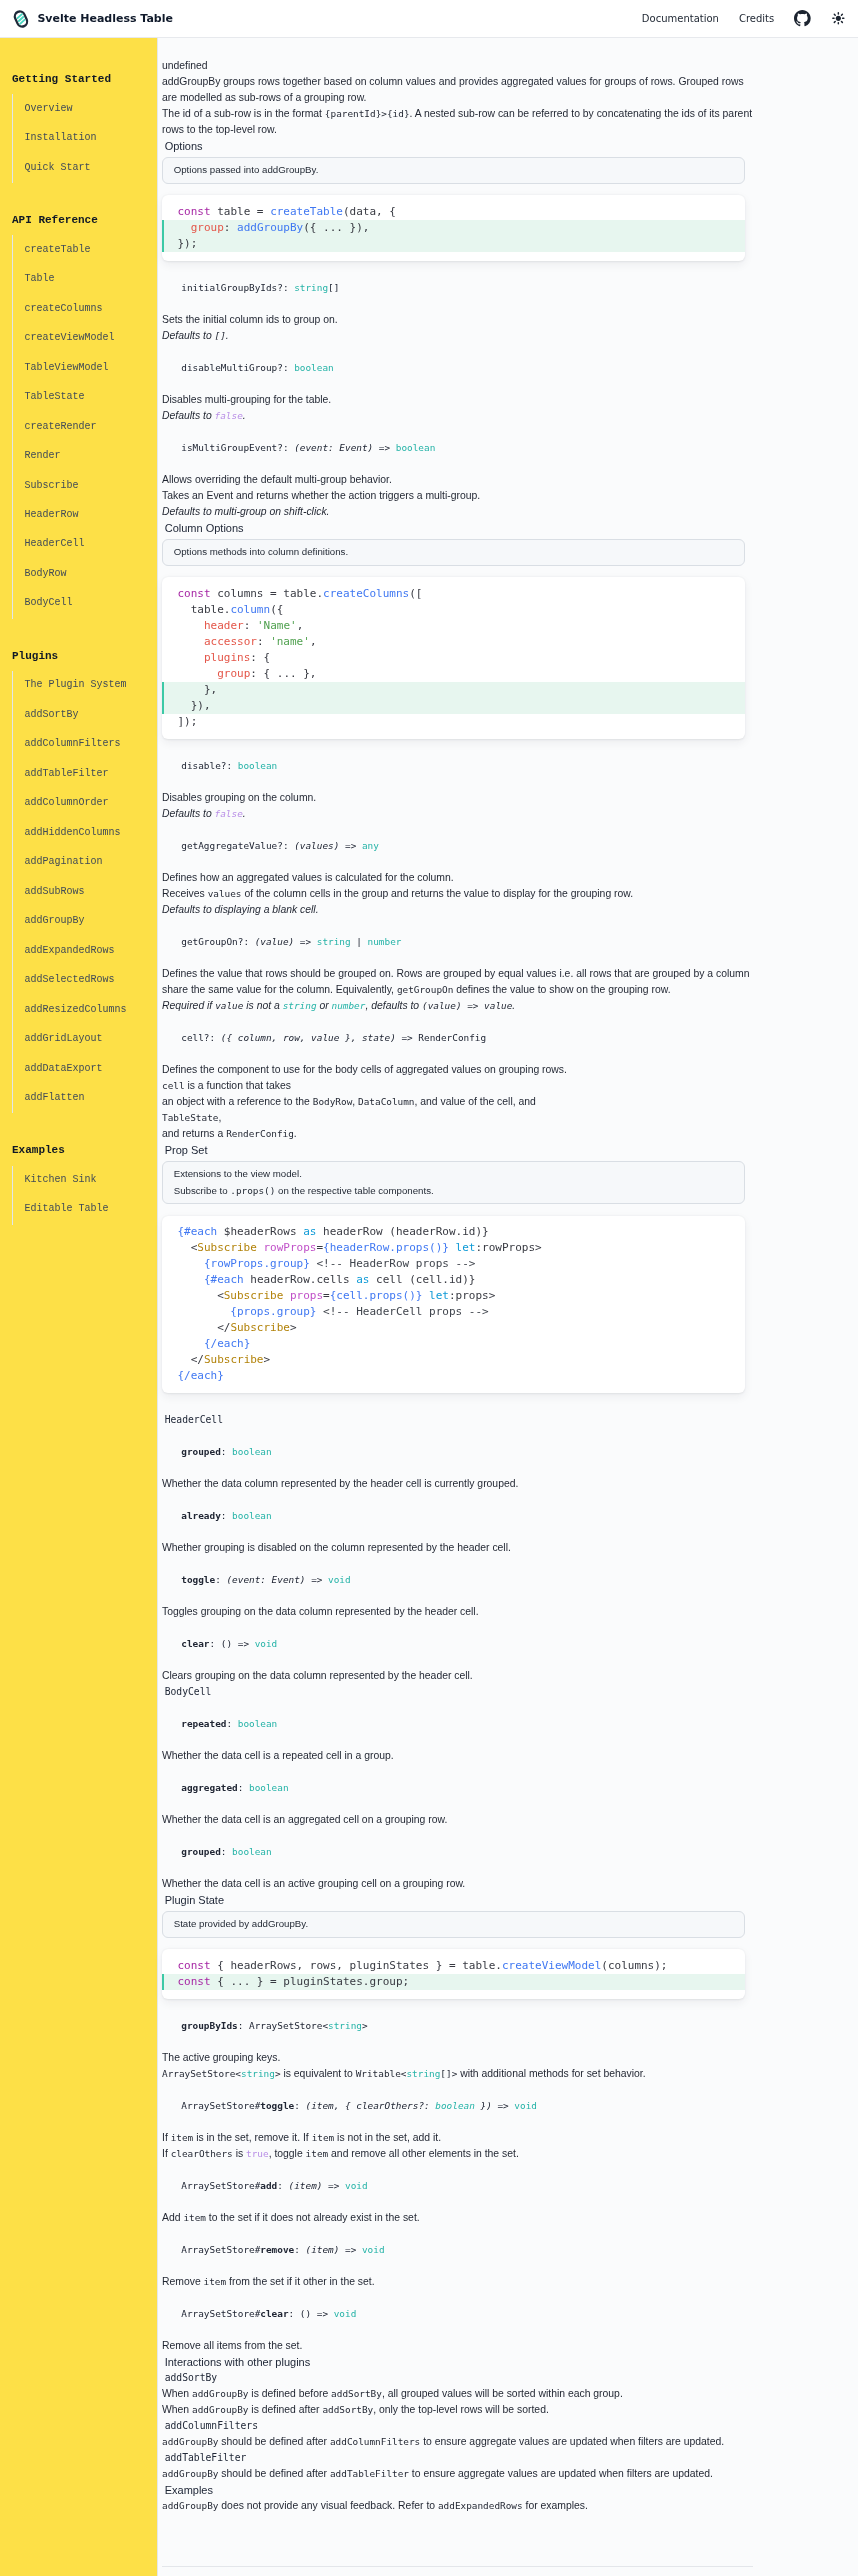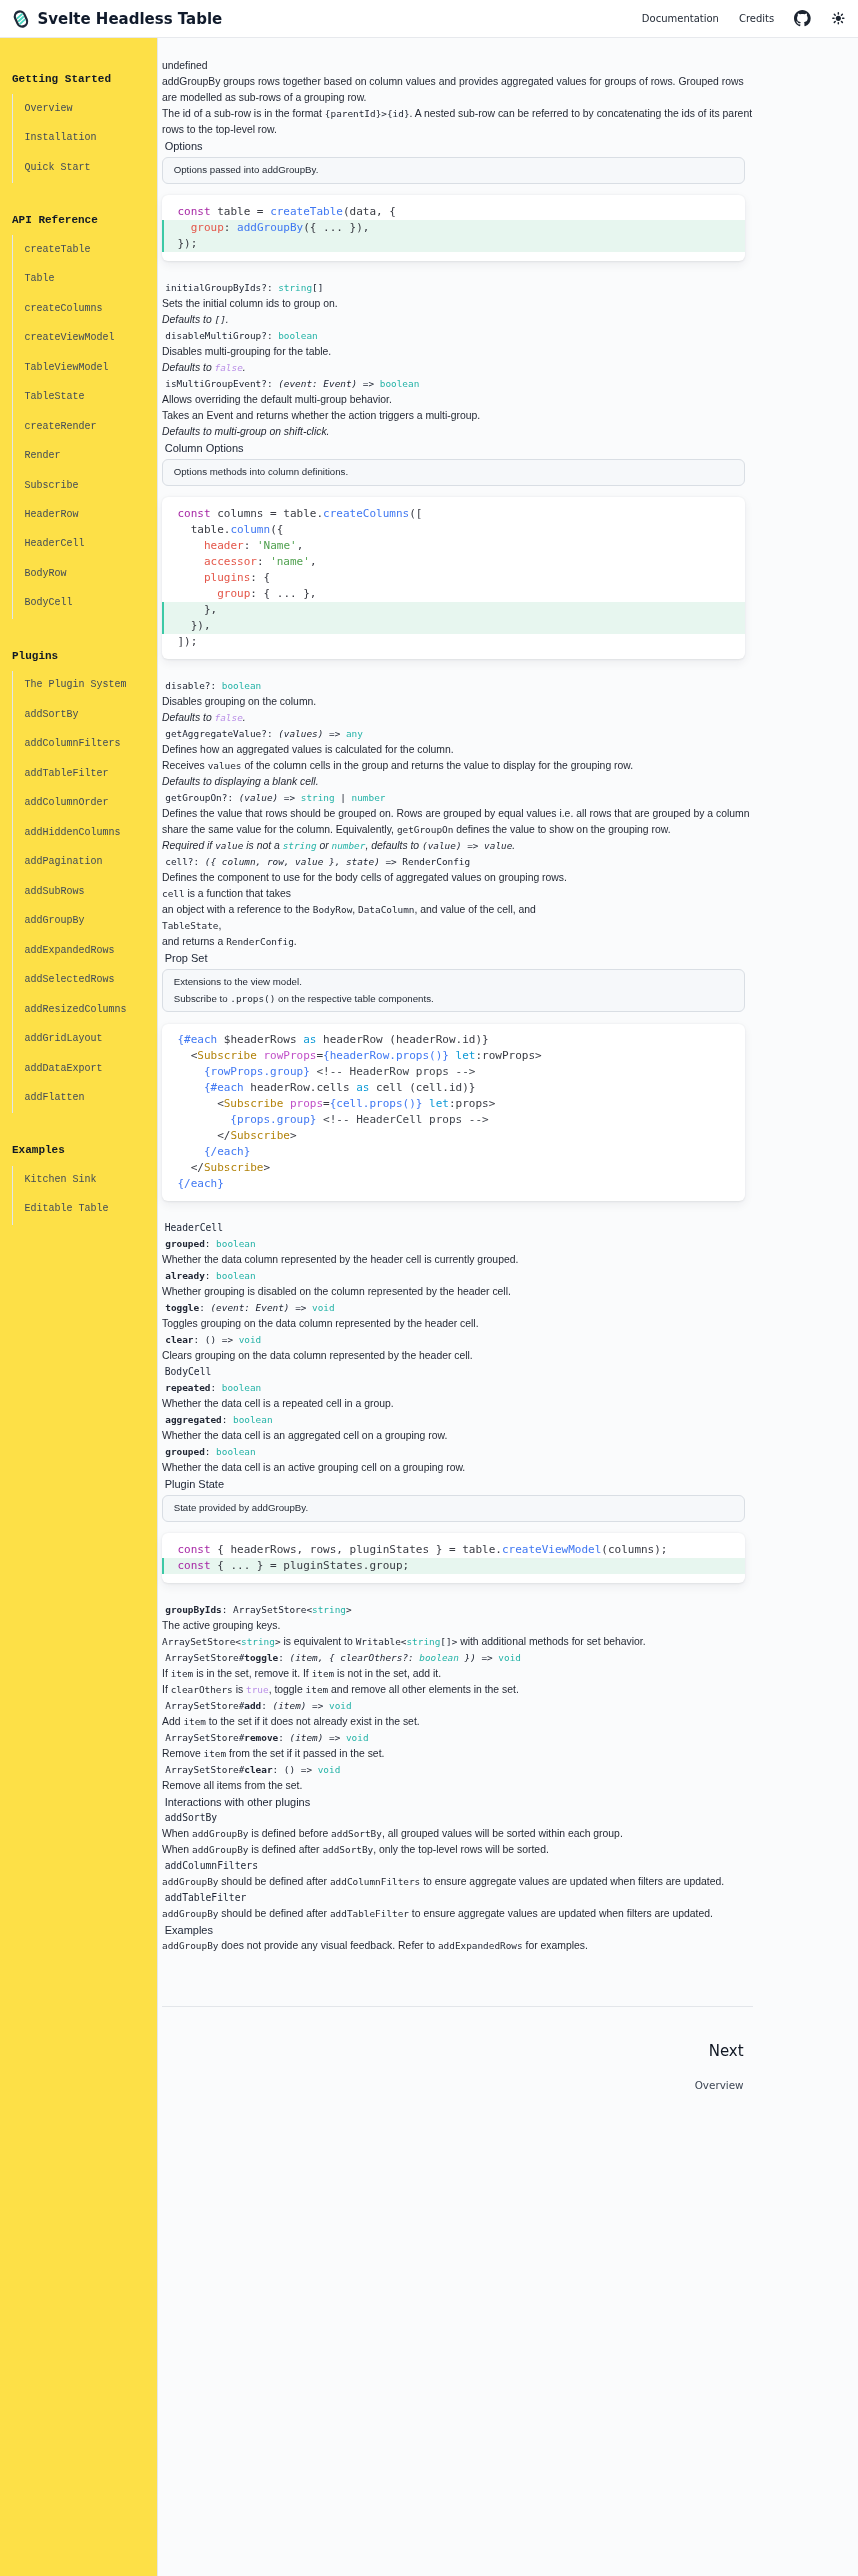--- a/index.html
+++ b/index.html
@@ -14,21 +14,21 @@
   }
 
   
   .header{
     height:38px; background:#ffffff; border-bottom:0.7px solid #e7e9ed;
     display:flex; align-items:center; justify-content:space-between;
     padding:0 13.4px 0 10.7px;
   }
   .brand{ display:flex; align-items:center; gap:6.7px; cursor:pointer; }
   .brand-title{
-    font-family:"DejaVu Sans", sans-serif; font-size:15px; font-weight:600; color:#101a2b;
+    font-family:"DejaVu Sans", sans-serif; font-size:11px; font-weight:600; color:#101a2b;
   }
   .nav{ display:flex; align-items:center; gap:20px; }
   .nav-link{
     font-family:"DejaVu Sans", sans-serif; font-size:10px; color:#1c2430; cursor:pointer;
   }
   .icon-btn{ display:flex; align-items:center; cursor:pointer; }
 
   
   .layout{ display:flex; align-items:stretch; min-height:2538px; }
   .sidebar{
@@ -41,21 +41,21 @@
   .sb-item{ padding:7.4px 0 7.4px 11.4px; font-size:10px; line-height:14.7px; color:#404a57; cursor:pointer; }
 
   .main{ flex:1 1 auto; background:#fafbfc; padding:20px 0 0 4px; }
   .content{ width:591px; font-size:10.4px; line-height:16px; color:#1f2430; }
 
   
   .para{ margin:0; }
   .sec-h{ margin:0; font-size:11px; font-weight:400; color:#202838; padding-left:2.7px; }
   .sub-h{ margin:0; font-family:"DejaVu Sans Mono", monospace; font-size:9.7px; font-weight:400;
           color:#202838; padding-left:2.7px; }
-  .sig{ margin:0; font-family:"DejaVu Sans Mono", monospace; font-size:9.4px; color:#202634; padding-left:3.3px; }
+  .sig{ margin:16px; font-family:"DejaVu Sans Mono", monospace; font-size:9.4px; color:#202634; padding-left:3.3px; }
 
   .box{
     background:#f6f8fa; border:0.7px solid #d9dee4; border-radius:6px;
     padding:4px 10.7px; margin:3.3px 8px 6px 0; font-size:9.7px; color:#242b36;
   }
   .box-line{ line-height:16.7px; }
 
   .code{
     background:#ffffff; border-radius:6px;
     box-shadow:0 0.7px 2px rgba(27,35,45,.08), 0 3.3px 9.4px rgba(27,35,45,.06);
@@ -275,21 +275,21 @@
         </div>
         <div class="sig"><span class="s-mb">groupByIds</span><span class="s-m">: ArraySetStore&lt;</span><span class="s-mt">string</span><span class="s-m">&gt;</span></div>
         <div class="para"><span class="s-p">The active grouping keys.</span></div>
         <div class="para"><span class="s-m">ArraySetStore&lt;</span><span class="s-mt">string</span><span class="s-m">&gt;</span><span class="s-p"> is equivalent to </span><span class="s-m">Writable&lt;</span><span class="s-mt">string</span><span class="s-m">[]&gt;</span><span class="s-p"> with additional methods for set behavior.</span></div>
         <div class="sig"><span class="s-m">ArraySetStore#</span><span class="s-mb">toggle</span><span class="s-m">: </span><span class="s-im">(item, { clearOthers?: </span><span class="s-imt">boolean</span><span class="s-im"> })</span><span class="s-m"> =&gt; </span><span class="s-mt">void</span></div>
         <div class="para"><span class="s-p">If </span><span class="s-m">item</span><span class="s-p"> is in the set, remove it. If </span><span class="s-m">item</span><span class="s-p"> is not in the set, add it.</span></div>
         <div class="para"><span class="s-p">If </span><span class="s-m">clearOthers</span><span class="s-p"> is </span><span class="s-mp">true</span><span class="s-p">, toggle </span><span class="s-m">item</span><span class="s-p"> and remove all other elements in the set.</span></div>
         <div class="sig"><span class="s-m">ArraySetStore#</span><span class="s-mb">add</span><span class="s-m">: </span><span class="s-im">(item)</span><span class="s-m"> =&gt; </span><span class="s-mt">void</span></div>
         <div class="para"><span class="s-p">Add </span><span class="s-m">item</span><span class="s-p"> to the set if it does not already exist in the set.</span></div>
         <div class="sig"><span class="s-m">ArraySetStore#</span><span class="s-mb">remove</span><span class="s-m">: </span><span class="s-im">(item)</span><span class="s-m"> =&gt; </span><span class="s-mt">void</span></div>
-        <div class="para"><span class="s-p">Remove </span><span class="s-m">item</span><span class="s-p"> from the set if it passed in the set.</span></div>
+        <div class="para"><span class="s-p">Remove </span><span class="s-m">item</span><span class="s-p"> from the set if it other in the set.</span></div>
         <div class="sig"><span class="s-m">ArraySetStore#</span><span class="s-mb">clear</span><span class="s-m">: () =&gt; </span><span class="s-mt">void</span></div>
         <div class="para"><span class="s-p">Remove all items from the set.</span></div>
         <div class="sec-h">Interactions with other plugins</div>
         <div class="sub-h">addSortBy</div>
         <div class="para"><span class="s-p">When </span><span class="s-m">addGroupBy</span><span class="s-p"> is defined before </span><span class="s-m">addSortBy</span><span class="s-p">, all grouped values will be sorted within each group.</span></div>
         <div class="para"><span class="s-p">When </span><span class="s-m">addGroupBy</span><span class="s-p"> is defined after </span><span class="s-m">addSortBy</span><span class="s-p">, only the top-level rows will be sorted.</span></div>
         <div class="sub-h">addColumnFilters</div>
         <div class="para"><span class="s-m">addGroupBy</span><span class="s-p"> should be defined after </span><span class="s-m">addColumnFilters</span><span class="s-p"> to ensure aggregate values are updated when filters are updated.</span></div>
         <div class="sub-h">addTableFilter</div>
         <div class="para"><span class="s-m">addGroupBy</span><span class="s-p"> should be defined after </span><span class="s-m">addTableFilter</span><span class="s-p"> to ensure aggregate values are updated when filters are updated.</span></div>

